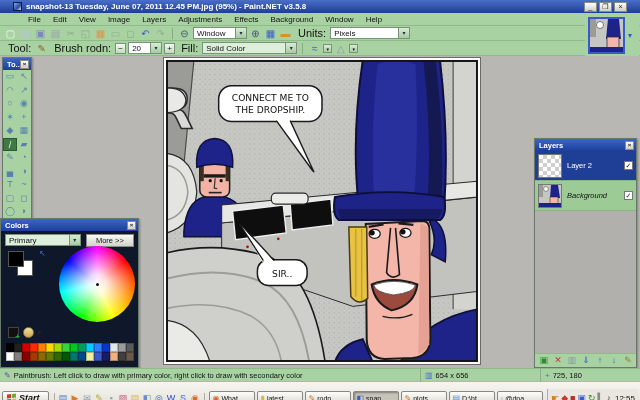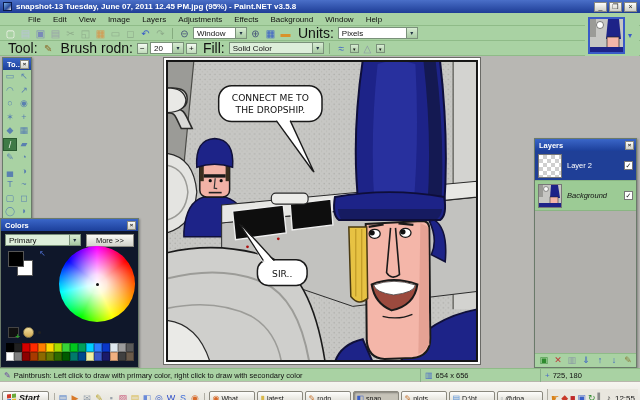--- a/index.html
+++ b/index.html
@@ -1,33 +1,33 @@
 <!DOCTYPE html>
 <html><head>
 <meta charset="utf-8">
 <style>
 * { margin:0; padding:0; box-sizing:border-box; }
 body { font-family:"Liberation Sans",sans-serif; background:#444; }
 .screen { position:relative; width:640px; height:400px; overflow:hidden; background:#b8b7b3; font-size:8px; color:#111; }
 
 
-.titlebar { height:13px; background:linear-gradient(#4a6fc8,#1e3d96); display:flex; align-items:center; padding:0 3px; color:#fff; }
+.titlebar { height:13px; background:linear-gradient(#4a6fc8,#1e3d96); display:flex; align-items:center; padding:0 13px; color:#fff; }
 .titlebar .appicon { width:9px; height:9px; background:linear-gradient(135deg,#7ab0e8,#2a4a9a 60%,#e8e8e8); border:1px solid #0a1a4a; margin-right:4px; flex:none; }
 .titlebar .ttext { font-weight:bold; font-size:8px; white-space:nowrap; overflow:hidden; flex:1; }
 .winbtns { display:flex; gap:2px; }
 .winbtn { width:13px; height:10px; background:linear-gradient(#fdfdfb,#cfcfc7); border:1px solid #8a8a82; font-size:7px; line-height:8px; text-align:center; color:#222; }
 
 
 .menubar { height:13px; background:#a9d2a3; border-bottom:1px solid #8fbb88; display:flex; align-items:center; padding-left:22px; }
 .menuitem { padding:0 6px; font-size:8px; }
 .toolbar { height:15px; background:#a9d2a3; border-bottom:1px solid #8fbb88; display:flex; align-items:center; padding-left:4px; gap:2px; }
 .tbicon { width:13px; text-align:center; font-size:10px; line-height:13px; }
 .tbicon.dis { opacity:.45; }
 .tbsep { width:1px; height:11px; background:#85ab7f; margin:0 3px; }
-.tblabel { font-size:14px; margin:0 2px 0 4px;text-align:right; }
+.tblabel { font-size:11px; margin:0 2px 0 4px;text-align:right; }
 .combo { height:12px; background:#fff; border:1px solid #7a917a; display:flex; align-items:center; font-size:8px; }
 .combo .cval { padding:0 3px; flex:1; white-space:nowrap; overflow:hidden; }
 .combo .carr { width:11px; height:10px; background:linear-gradient(#d8ecd4,#a8caa2); border-left:1px solid #7a917a; font-size:6px; line-height:10px; text-align:center; color:#234; }
 .combo.green { background:#ddeeda; }
 .sqbtn { width:11px; height:11px; background:linear-gradient(#f4faf2,#c2dcbc); border:1px solid #7a917a; font-size:8px; line-height:9px; text-align:center; }
 
 
 .imglist { position:absolute; top:14px; right:1px; width:54px; height:42px; background:#a9d2a3; display:flex; align-items:center; z-index:30; }
 .imglist .frame { width:37px; height:37px; border:2px solid #3a5ac8; margin-left:3px; background:#c6c6c3; }
 .imglist .arr { color:#3a5ac8; font-size:8px; margin-left:3px; }

